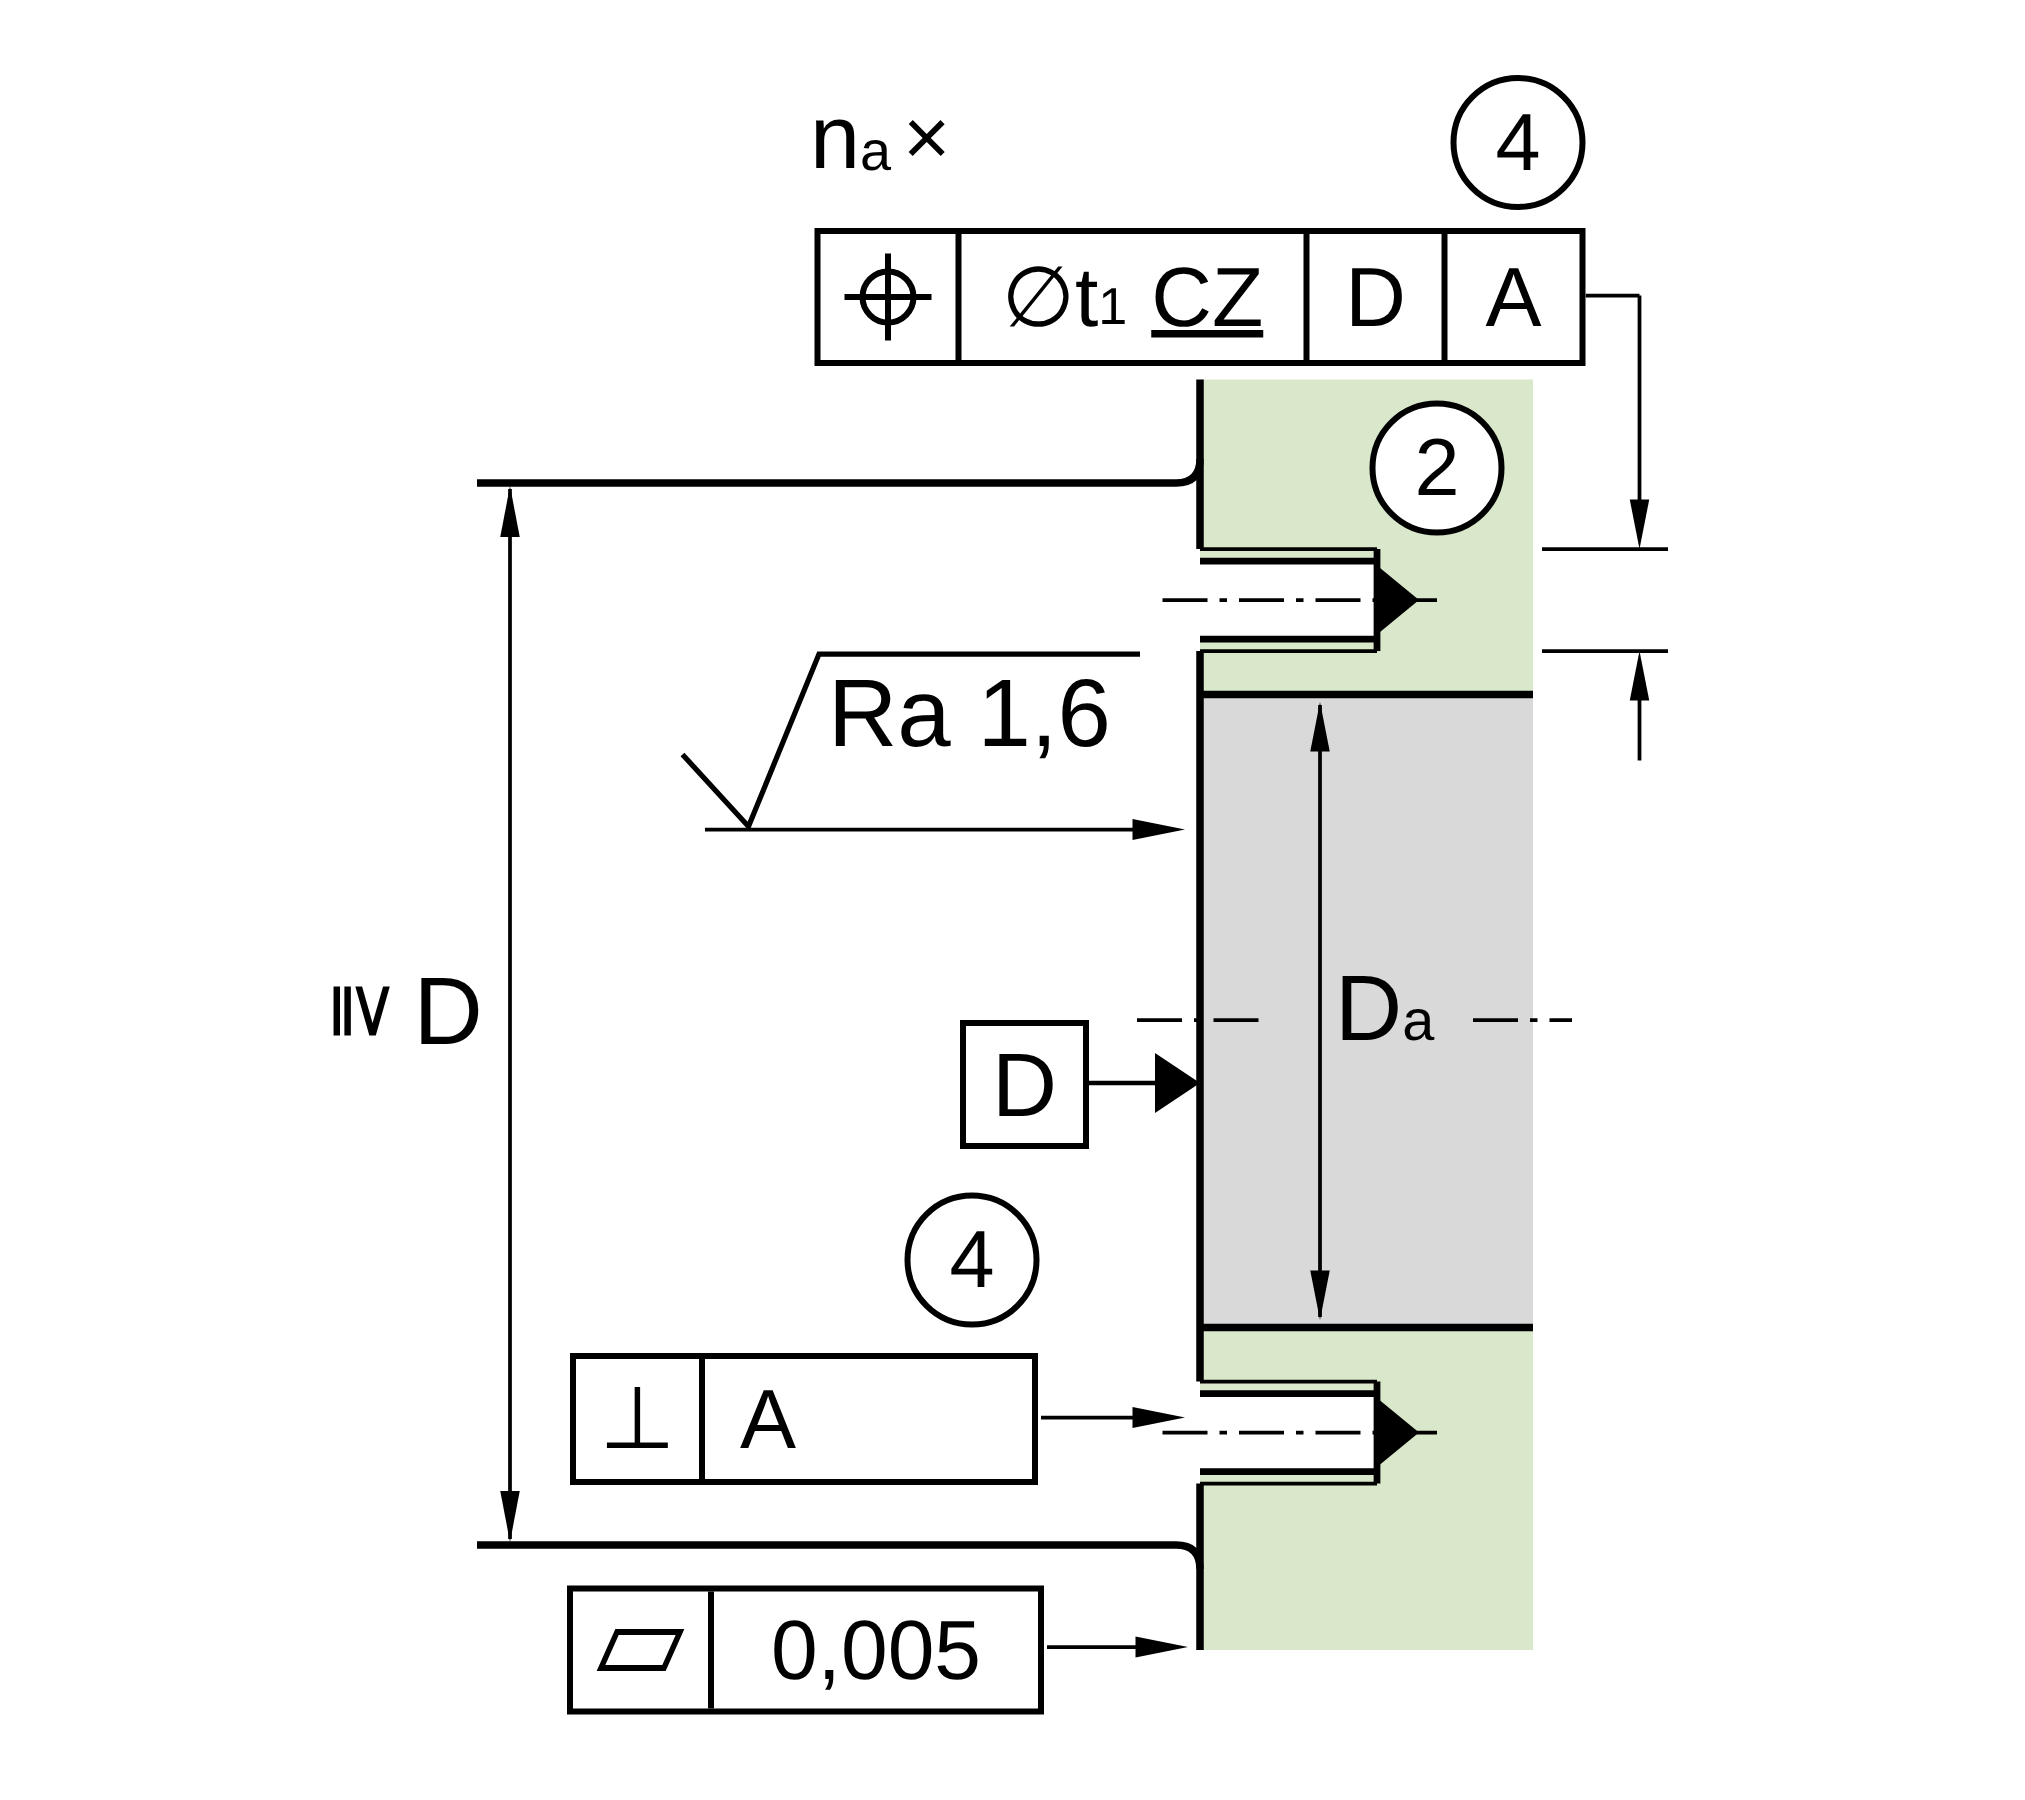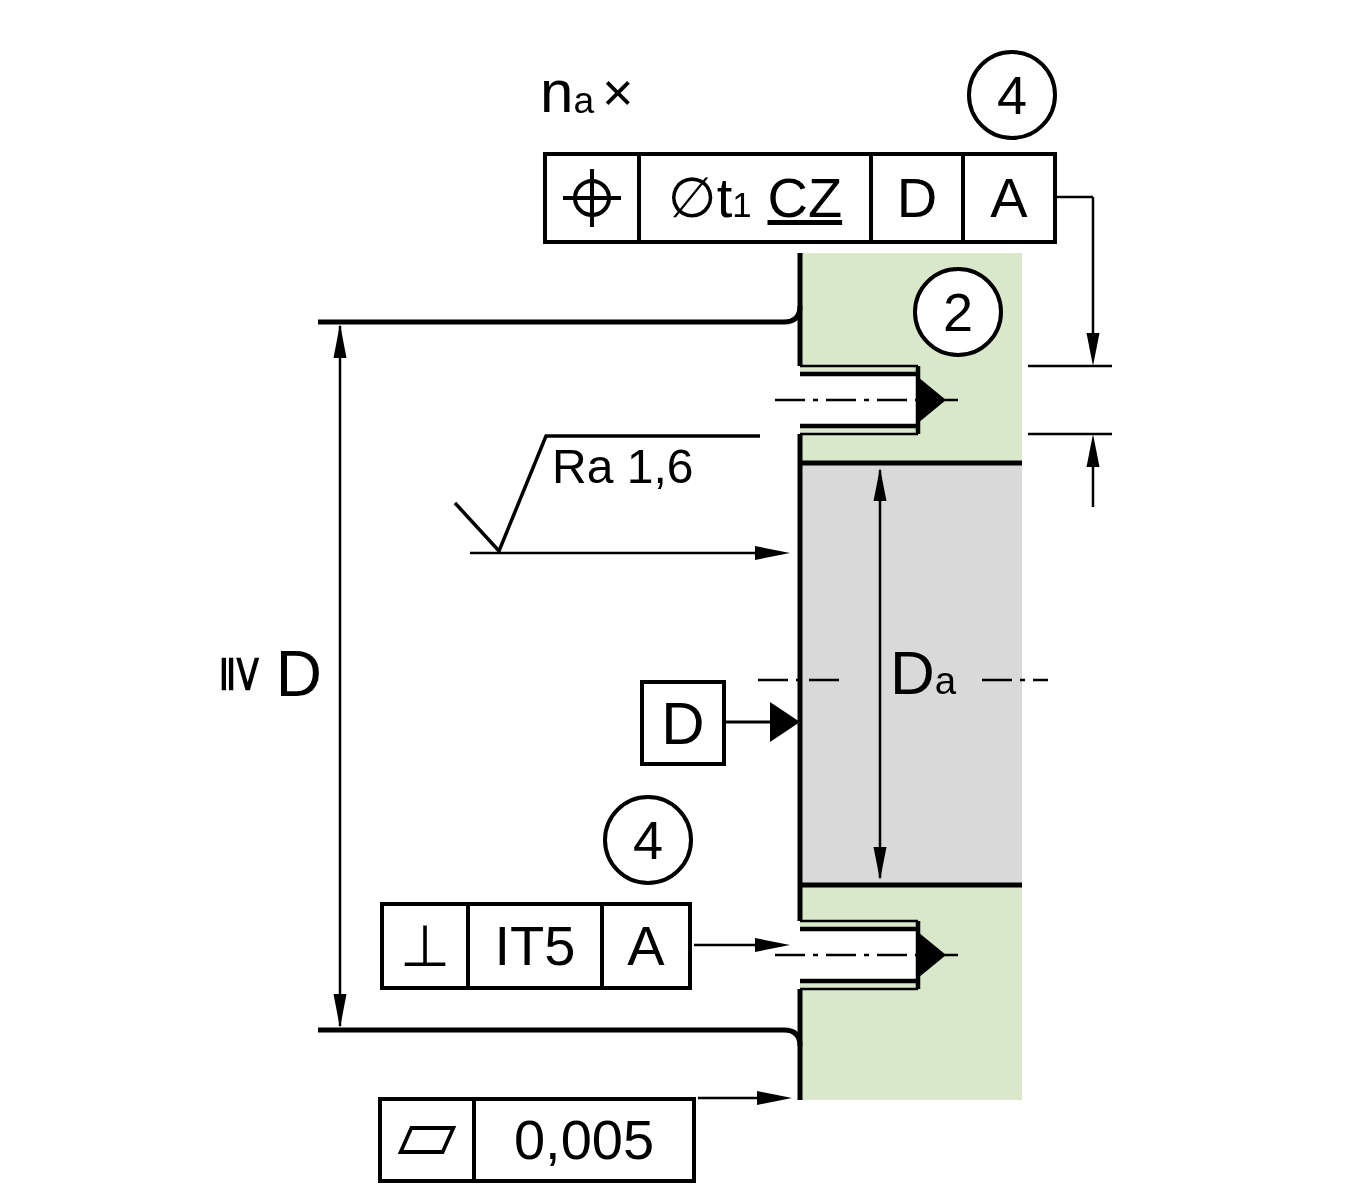--- a/index.html
+++ b/index.html
@@ -121,21 +121,21 @@
         <span style="margin-left:16px;text-decoration:underline;">CZ</span>
     </div>
     <div class="cell" style="width:88px;">D</div>
     <div class="cell" style="width:88px;">A</div>
   </div>
 
   <div class="balloon" style="left:913px;top:267px;">
     <span>2</span>
   </div>
 
-  <div class="label" style="left:552px;top:443px;font-size:48px;">Ra 1,6</div>
+  <div class="label" style="left:552px;top:443px;font-size:64px;">Ra 1,6</div>
 
   <div class="label" style="left:212px;top:642px;width:120px;justify-content:center;gap:10px;">
     <span class="rot90">≧</span>
     <span class="big">D</span>
   </div>
 
   <div class="datumbox" style="left:640px;top:680px;">
     <span>D</span>
   </div>
 
@@ -143,24 +143,23 @@
     <span>D</span>
       <span class="sub">a</span>
   </div>
 
   <div class="balloon" style="left:603px;top:795px;">
     <span>4</span>
   </div>
 
   <div class="frame" style="left:380px;top:902px;width:312px;height:88px;">
     <div class="cell" style="width:82px;font-size:58px;">⊥</div>
-    <div class="cell" style="flex:1;">IT5</div>
     <div class="cell" style="width:84px;">A</div>
   </div>
 
-  <div class="frame" style="left:378px;top:1057px;width:318px;height:86px;margin-top:40px;">
+  <div class="frame" style="left:378px;top:1057px;width:318px;height:86px;">
     <div class="cell" style="width:90px;">
       <div class="parallelogram"></div>
     </div>
     <div class="cell" style="flex:1;">0,005</div>
   </div>
 
 </div>
 
 </body></html>

